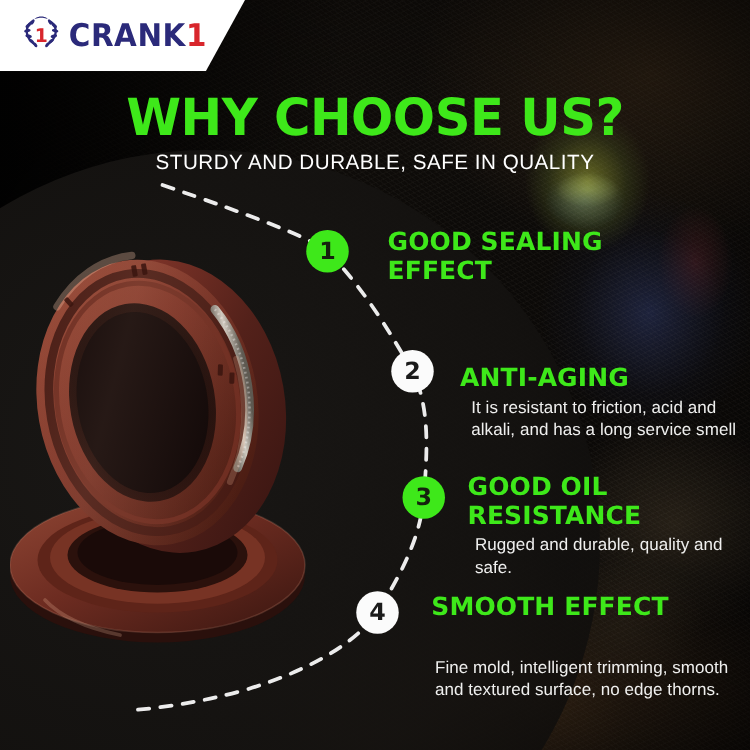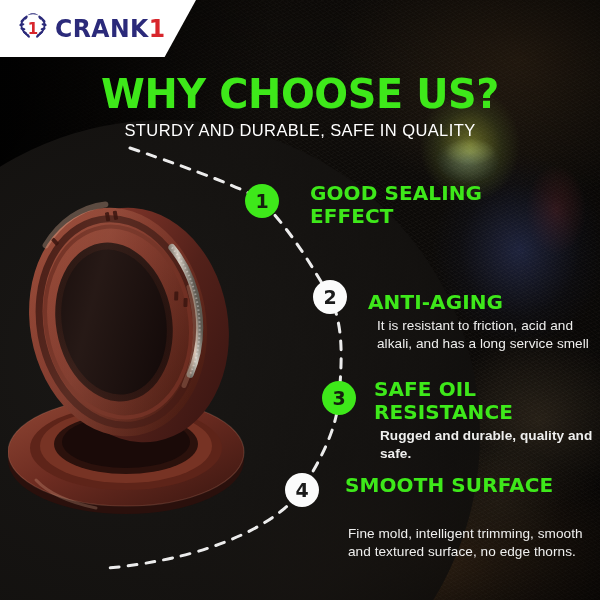--- a/index.html
+++ b/index.html
@@ -155,21 +155,21 @@
     color:#efefee;
     line-height:1.33;
     letter-spacing:.05px;
   }
 
   #feat1 { left:310px; top:182px; width:250px; }
   #feat1 p { padding-left:17px; }
   #feat2 { left:368px; top:272px; width:225px;margin-top:19px; }
   #feat2 p { padding-left:9px; }
   #feat3 { left:374px; top:378px; width:220px; }
-  #feat3 p { padding-left:6px;font-weight:bold; }
+  #feat3 p { padding-left:6px; }
   #feat4 { left:345px; top:474px; width:250px; }
   #feat4 p { padding-left:3px;margin-top:28px; }
 
   #badge1 { left:245px; top:184px; }
   #badge2 { left:313px; top:280px; }
   #badge3 { left:322px; top:381px; }
   #badge4 { left:285px; top:473px; }
 </style>
 </head>
 <body>
@@ -306,21 +306,21 @@
   <div class="badge white" id="badge4">4</div>
 
   <div class="feature" id="feat1">
     <h2>GOOD SEALING EFFECT</h2>
   </div>
   <div class="feature" id="feat2">
     <h2>ANTI-AGING</h2>
     <p>It is resistant to friction, acid and alkali, and has a long service smell</p>
   </div>
   <div class="feature" id="feat3">
-    <h2>SAFE OIL RESISTANCE</h2>
+    <h2>GOOD OIL RESISTANCE</h2>
     <p>Rugged and durable, quality and safe.</p>
   </div>
   <div class="feature" id="feat4">
-    <h2>SMOOTH SURFACE</h2>
+    <h2>SMOOTH EFFECT</h2>
     <p>Fine mold, intelligent trimming, smooth and textured surface, no edge thorns.</p>
   </div>
 
 </div>
 
 </body></html>

